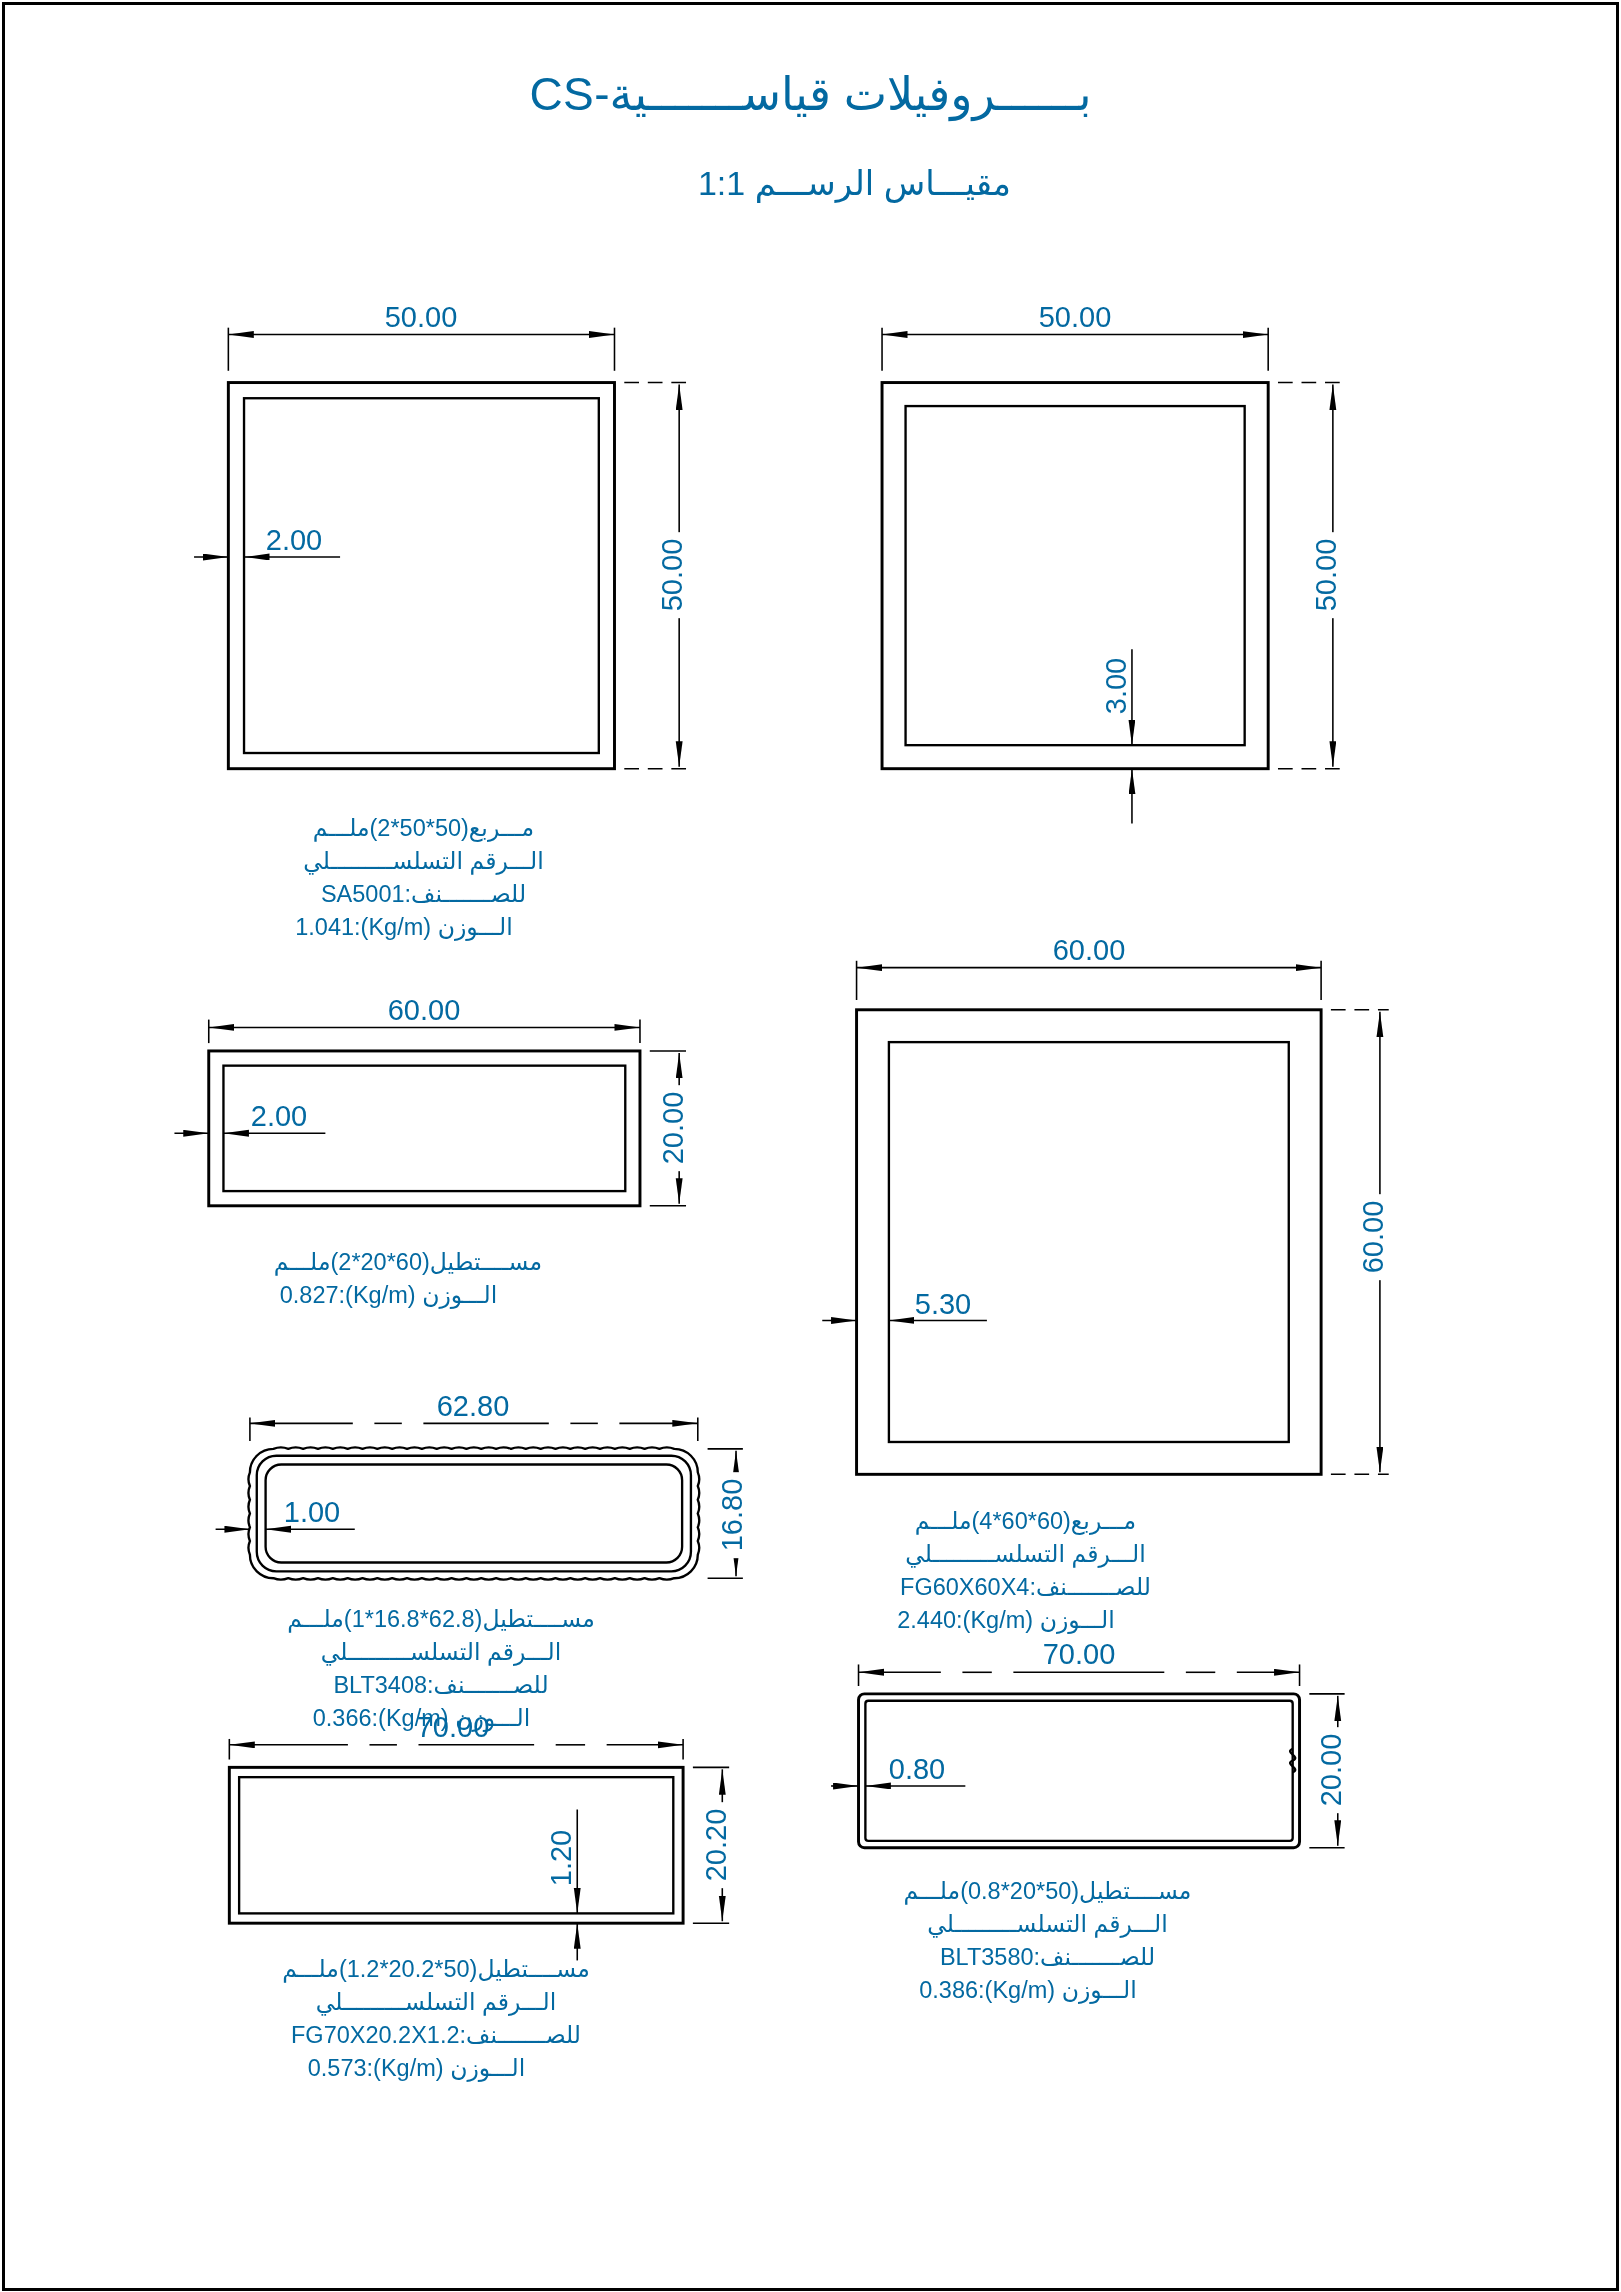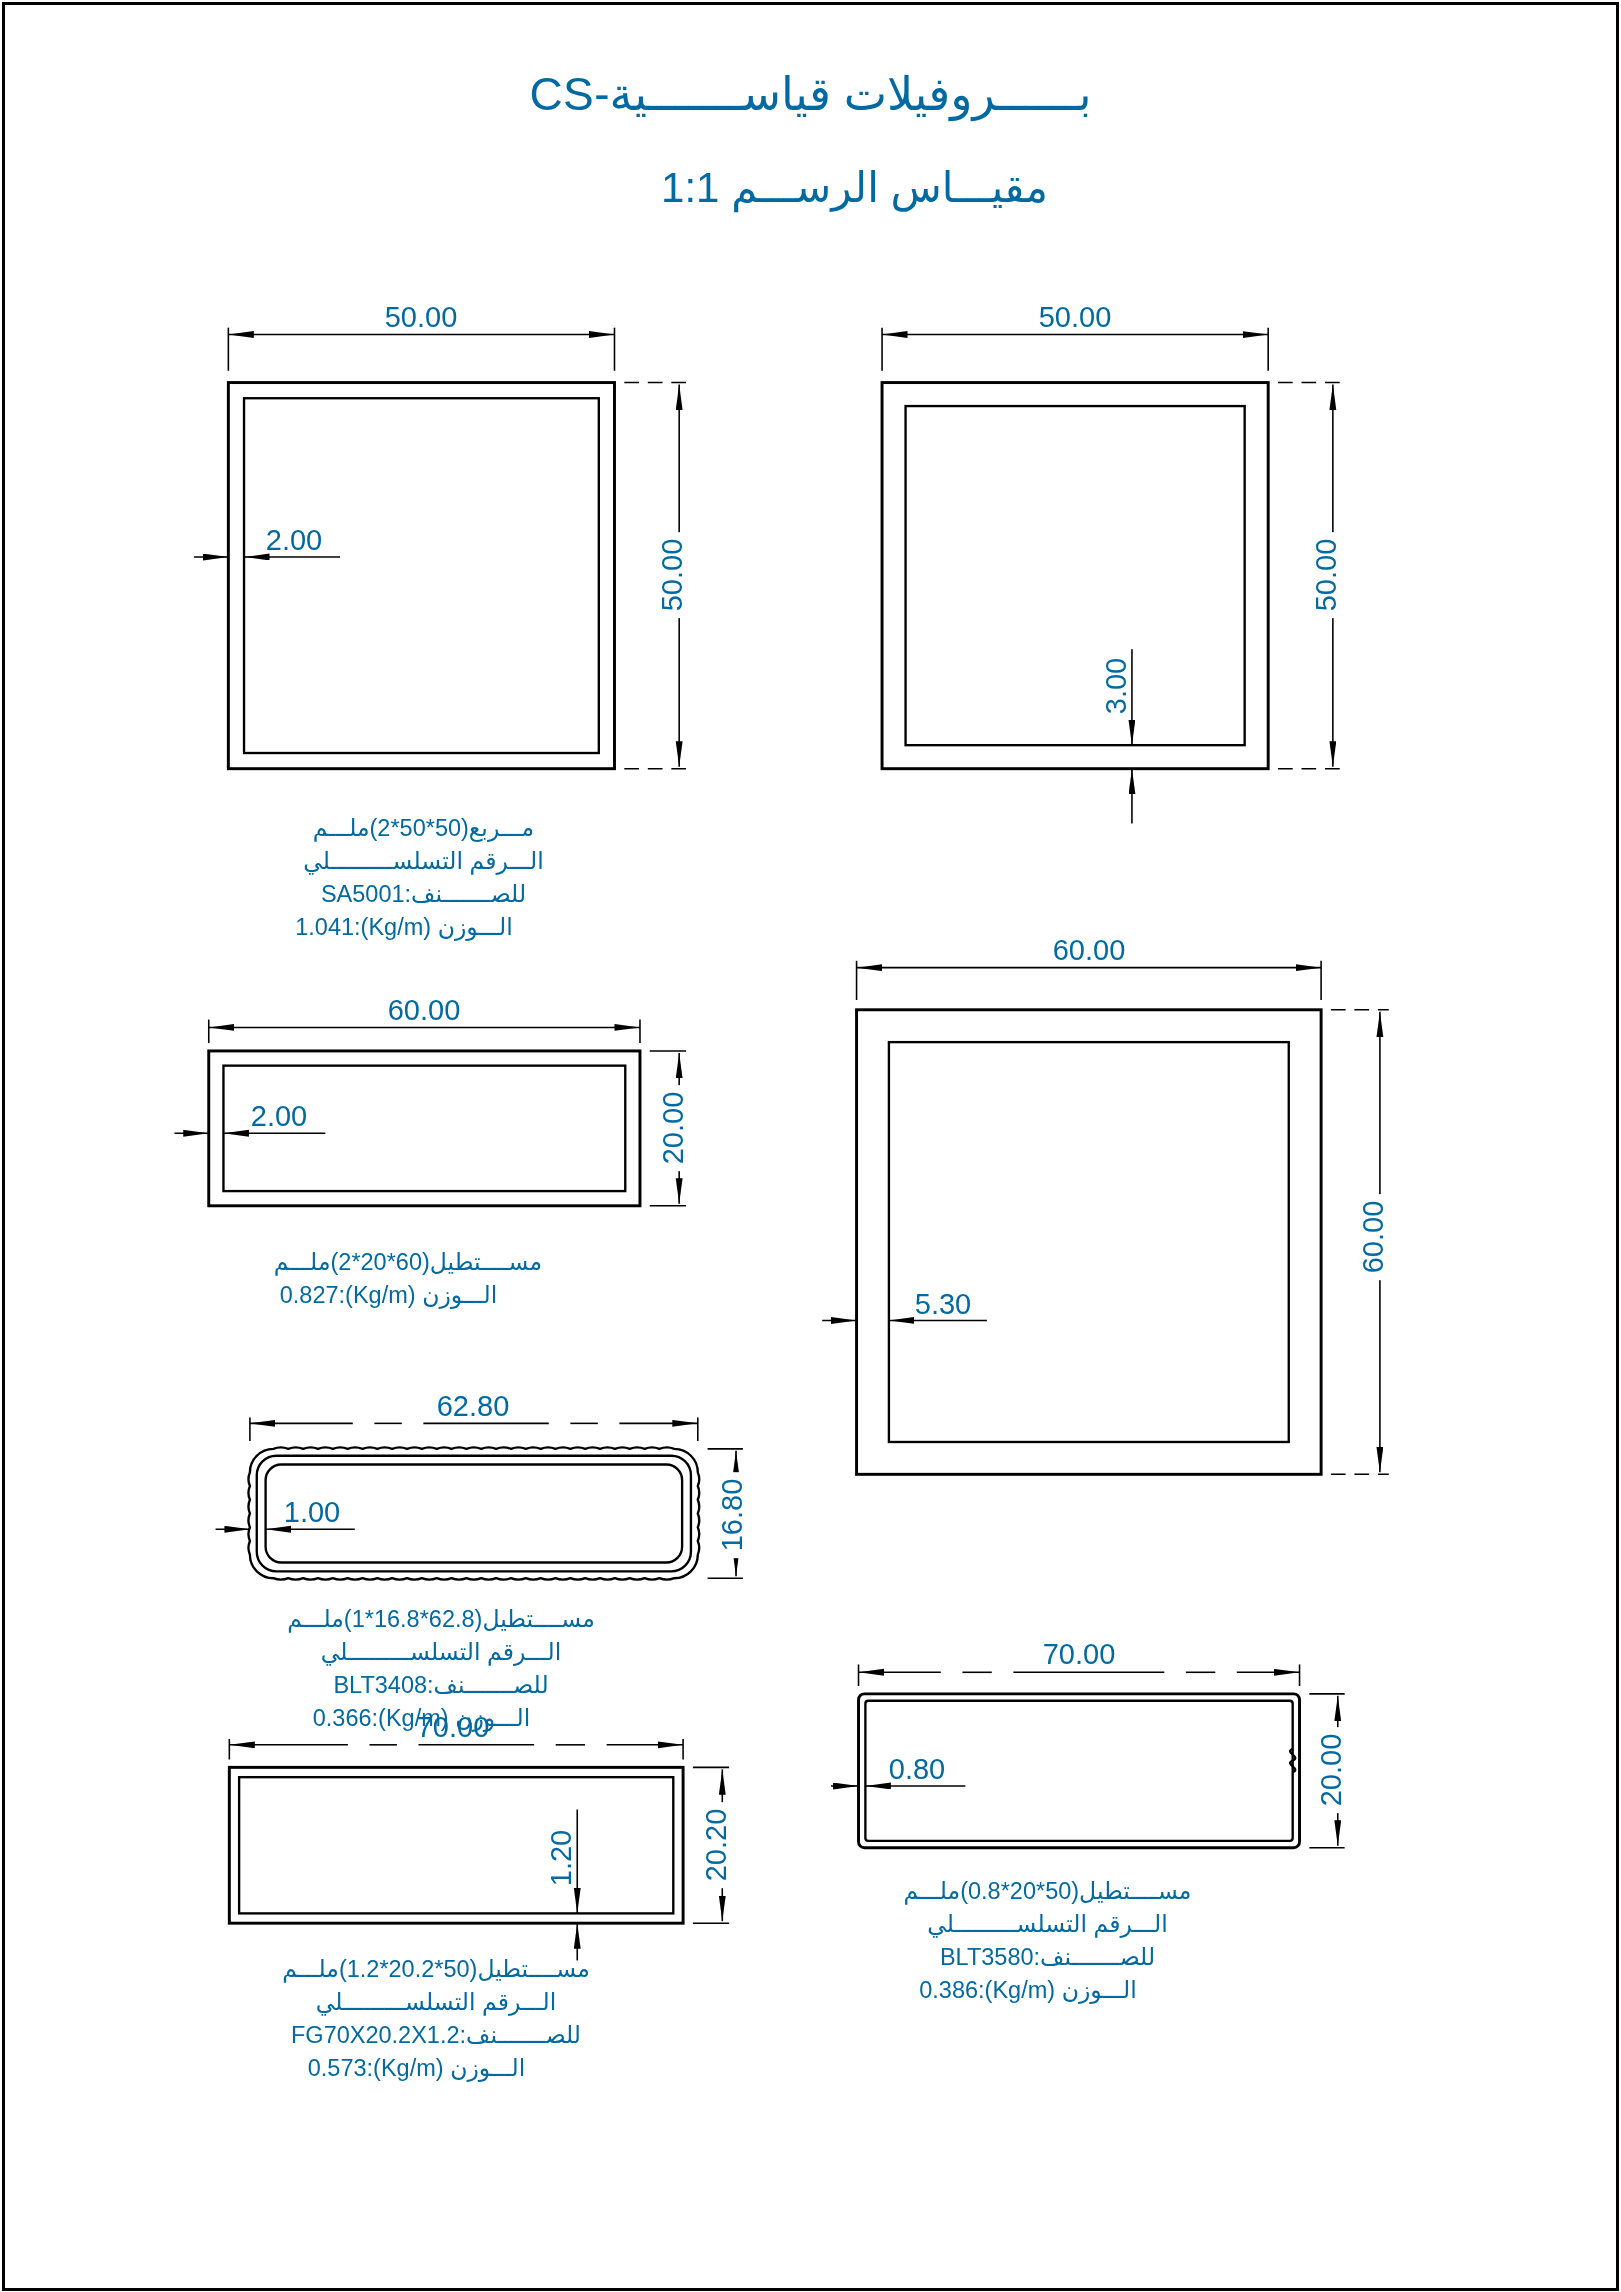--- a/index.html
+++ b/index.html
@@ -3,21 +3,21 @@
 <meta charset="utf-8">
 <style>
   html,body{margin:0;padding:0;background:#888;}
   #page{
     position:relative;width:1621px;height:2293px;background:#fff;
     font-family:"Liberation Sans","DejaVu Sans",sans-serif;color:#0369a1;
     overflow:hidden;margin:0 auto;
   }
   .pageframe{position:absolute;left:2px;top:2px;right:2px;bottom:2px;border:3.9px solid #000;pointer-events:none;}
   .title{position:absolute;left:0;right:0;top:67px;text-align:center;font-size:46px;direction:rtl;letter-spacing:0.5px;}
-  .subtitle{position:absolute;left:88px;right:0;top:163px;text-align:center;font-size:42px;direction:rtl;}
+  .subtitle{position:absolute;left:88px;right:0;top:163px;text-align:center;font-size:34px;direction:rtl;}
   svg.linework{position:absolute;left:0;top:0;}
   svg.linework *{vector-effect:none;}
   .p3{stroke:#000;stroke-width:3;fill:none;}
   .p2{stroke:#000;stroke-width:2.4;fill:none;}
   .d{stroke:#000;stroke-width:1.6;fill:none;}
   .dsh{stroke-dasharray:15 9;}
   .dimtxt{position:absolute;font-size:29px;white-space:nowrap;transform:translate(-50%,-50%);}
   .dimv{position:absolute;font-size:29px;white-space:nowrap;background:#fff;padding:1px 6.9px;
         transform:translate(-50%,-50%) rotate(-90deg);}
   .dimr{position:absolute;font-size:29px;white-space:nowrap;transform:translate(-50%,-50%) rotate(-90deg);}
@@ -180,20 +180,25 @@
     <div class="l2"><span>الـــرقم التسلســـــــــلي للصـــــــنف:</span><b>SA5001</b></div>
     <div class="l3"><span>الـــوزن (Kg/m):</span><span>1.041</span></div>
   </div>
 
 
   <div class="lblblock" style="left:194px;top:1246px;width:428px">
     <div class="l1">مســــتطيل(60*20*2)ملـــم</div>
     <div class="l3"><span>الـــوزن (Kg/m):</span><span>0.827</span></div>
   </div>
 
+  <div class="lblblock" style="left:823px;top:1505px;width:405px">
+    <div class="l1">مـــربع(60*60*4)ملـــم</div>
+    <div class="l2"><span>الـــرقم التسلســـــــــلي للصـــــــنف:</span><b>FG60X60X4</b></div>
+    <div class="l3"><span>الـــوزن (Kg/m):</span><span>2.440</span></div>
+  </div>
 
   <div class="lblblock" style="left:235px;top:1603px;width:412px">
     <div class="l1">مســــتطيل(62.8*16.8*1)ملـــم</div>
     <div class="l2"><span>الـــرقم التسلســـــــــلي للصـــــــنف:</span><b>BLT3408</b></div>
     <div class="l3"><span>الـــوزن (Kg/m):</span><span>0.366</span></div>
   </div>
 
   <div class="lblblock" style="left:845px;top:1875px;width:405px">
     <div class="l1">مســــتطيل(50*20*0.8)ملـــم</div>
     <div class="l2"><span>الـــرقم التسلســـــــــلي للصـــــــنف:</span><b>BLT3580</b></div>

